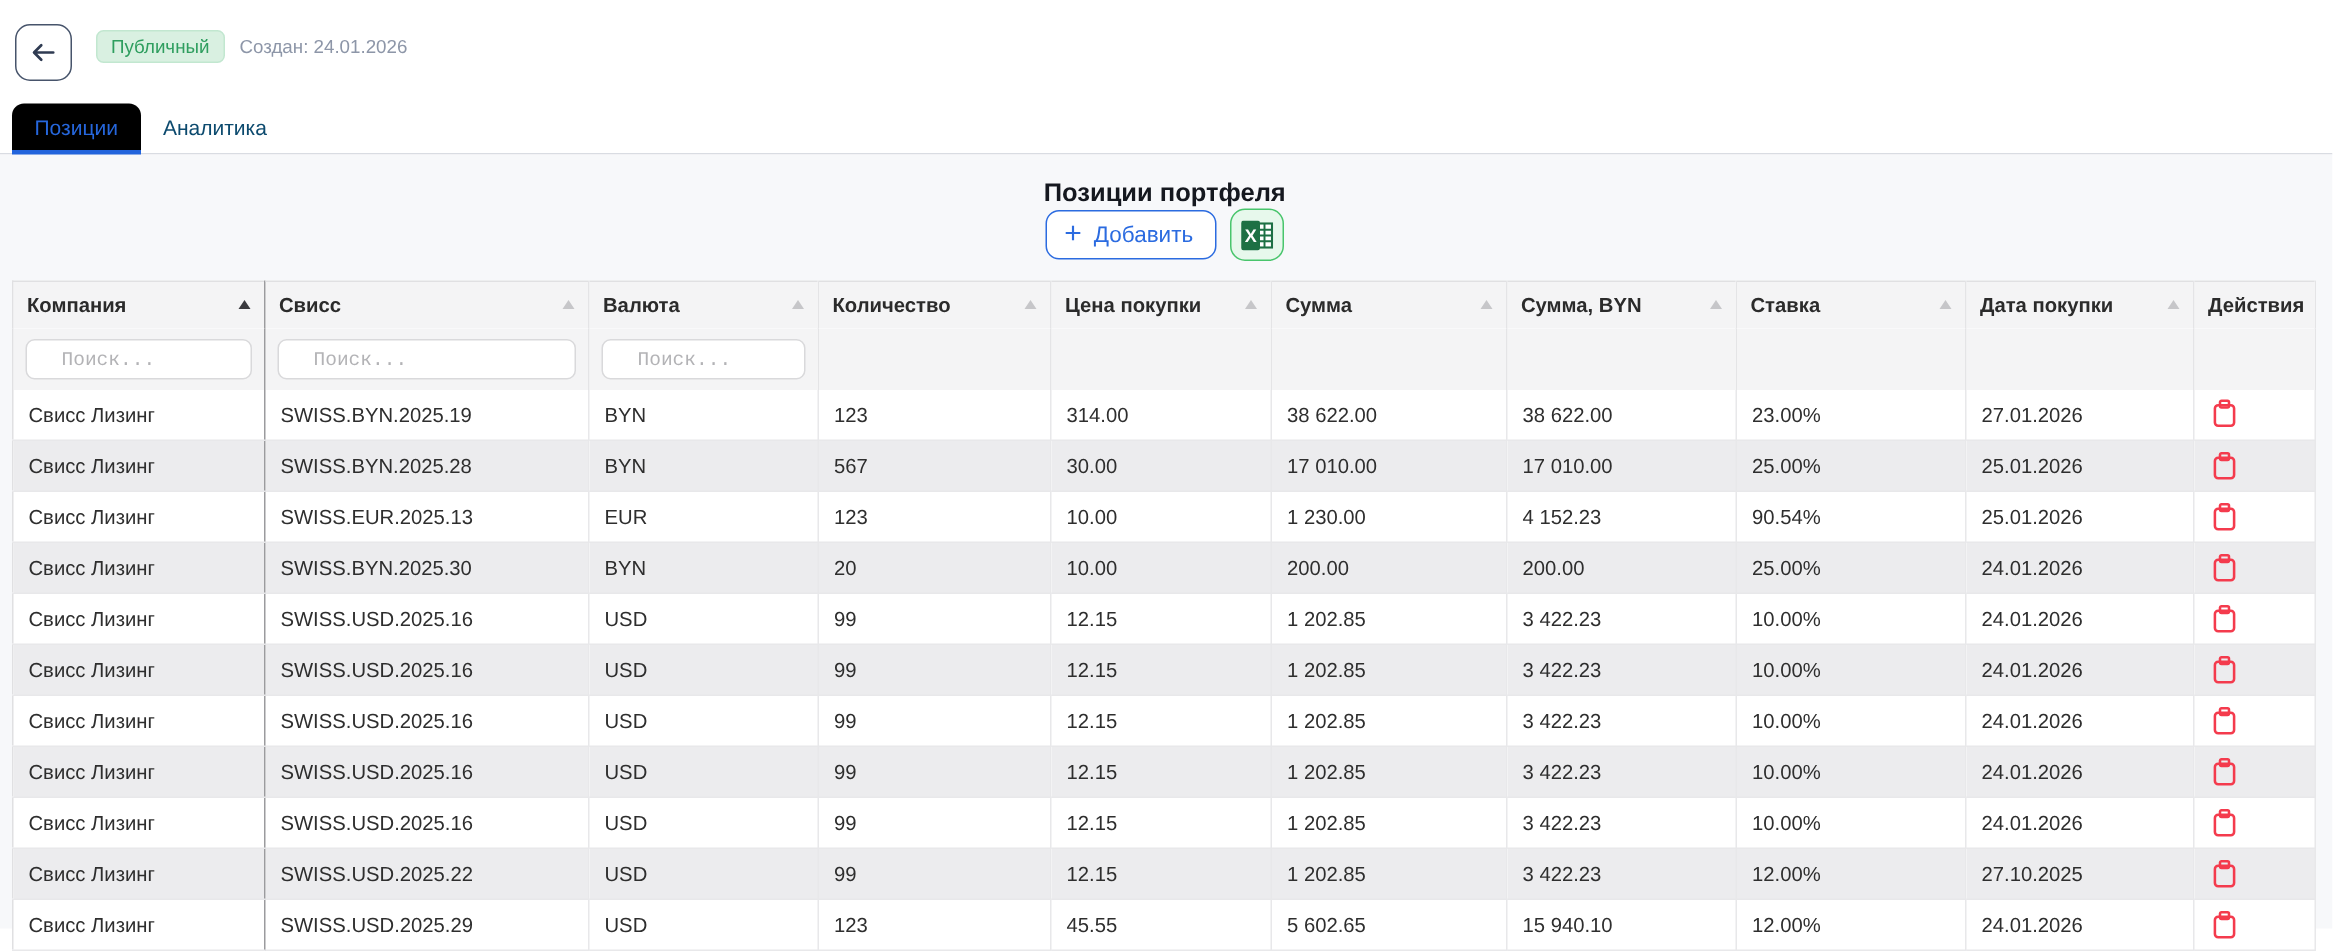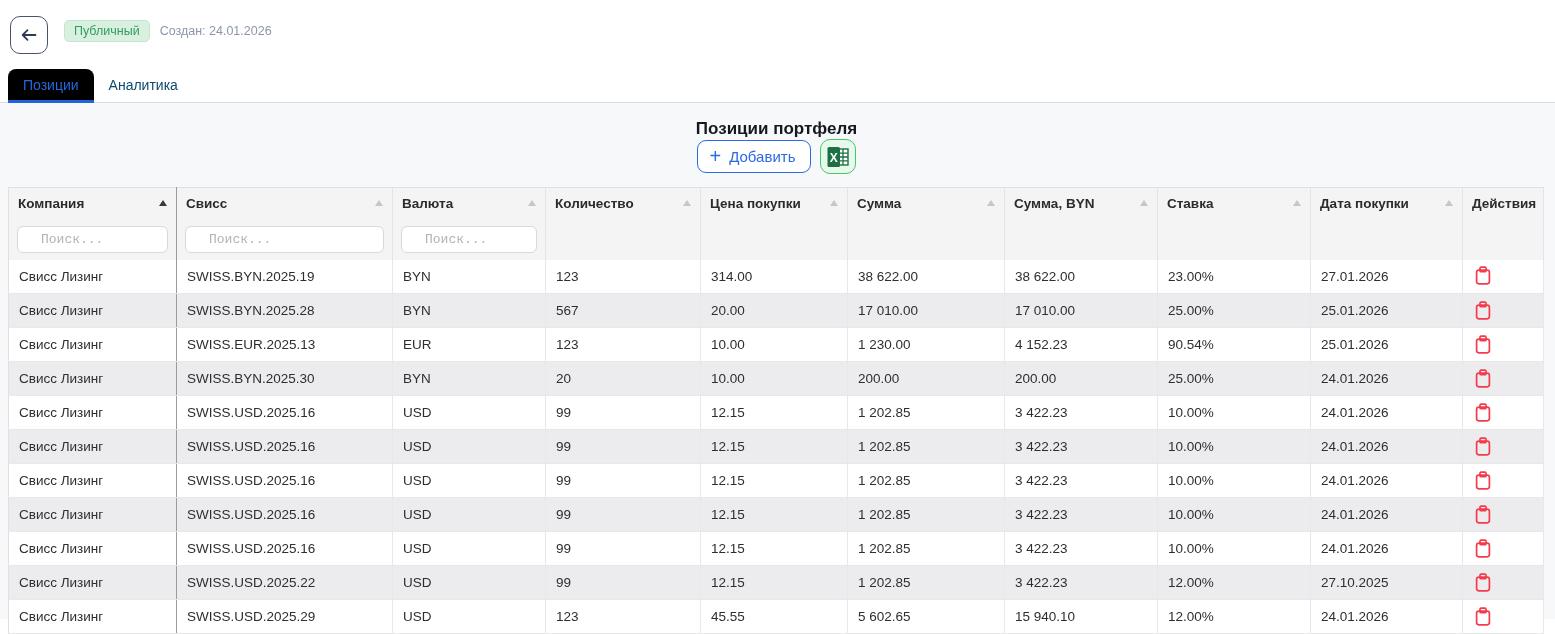--- a/index.html
+++ b/index.html
@@ -185,21 +185,21 @@
       <rect x="1.6" y="4.2" width="12.8" height="13.6" rx="2.2" fill="none" stroke="#f43b4d" stroke-width="1.7"></rect>
     </svg>
   </button>
 </td>
         </tr>
         <tr class="alt">
           <td class="pin">Свисс Лизинг</td>
           <td>SWISS.BYN.2025.28</td>
           <td>BYN</td>
           <td>567</td>
-          <td>20.00</td>
+          <td>30.00</td>
           <td>17 010.00</td>
           <td>17 010.00</td>
           <td>25.00%</td>
           <td>25.01.2026</td>
           <td class="action-cell">
   <button class="delete-btn">
     <svg width="16" height="19" viewBox="0 0 16 19">
       <rect x="5" y="1.2" width="6" height="4.5" rx="1" fill="none" stroke="#f43b4d" stroke-width="1.7"></rect>
       <rect x="1.6" y="4.2" width="12.8" height="13.6" rx="2.2" fill="none" stroke="#f43b4d" stroke-width="1.7"></rect>
     </svg>

